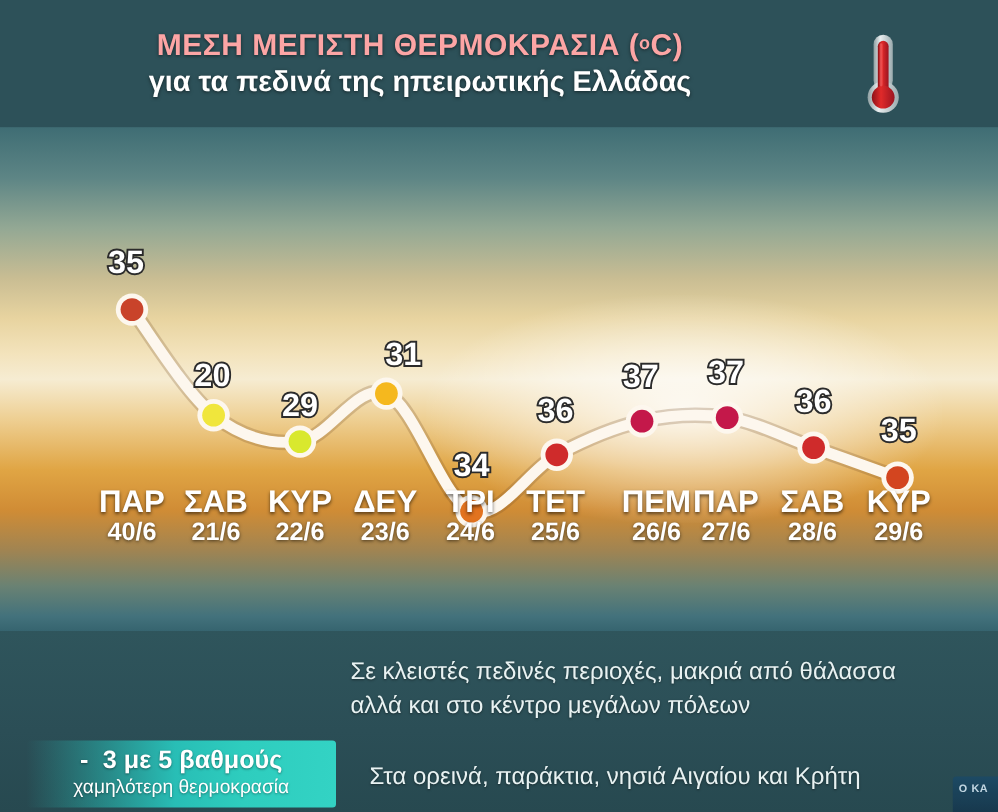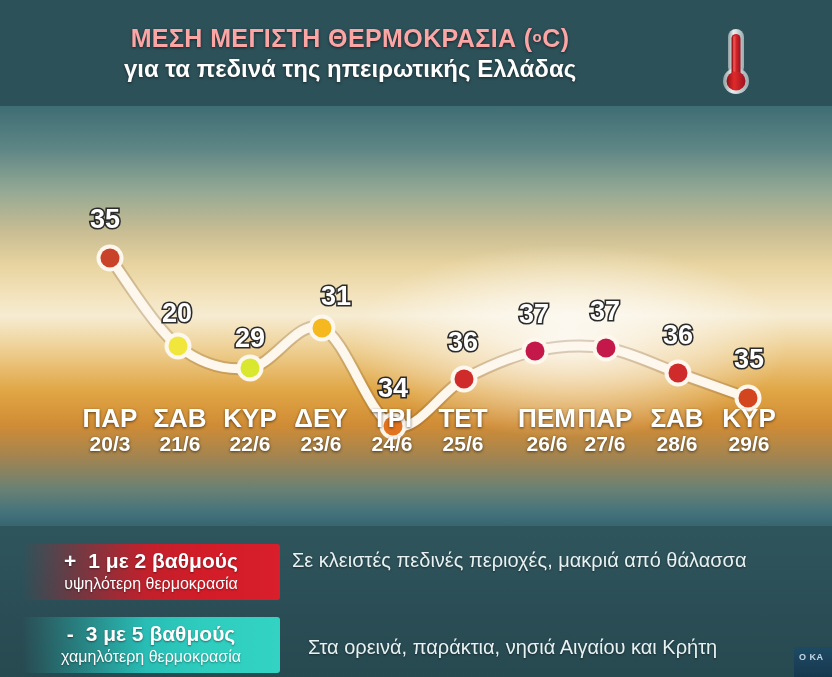--- a/index.html
+++ b/index.html
@@ -300,21 +300,21 @@
         <div class="val-label" style="left: 393px; top: 282px;">34</div>
         <div class="val-label" style="left: 463px; top: 236px;">36</div>
         <div class="val-label" style="left: 534px; top: 208px;">37</div>
         <div class="val-label" style="left: 605px; top: 205px;">37</div>
         <div class="val-label" style="left: 678px; top: 229px;">36</div>
         <div class="val-label" style="left: 749px; top: 253px;">35</div>
       </div>
     <div id="day-labels">
         <div class="day-label" style="left: 110px; top: 300px;">
           <div class="day-name">ΠΑΡ</div>
-          <div class="day-date">20/3</div>
+          <div class="day-date">40/6</div>
         </div>
         <div class="day-label" style="left: 180px; top: 300px;">
           <div class="day-name">ΣΑΒ</div>
           <div class="day-date">21/6</div>
         </div>
         <div class="day-label" style="left: 250px; top: 300px;">
           <div class="day-name">ΚΥΡ</div>
           <div class="day-date">22/6</div>
         </div>
         <div class="day-label" style="left: 321px; top: 300px;">
@@ -344,28 +344,23 @@
         <div class="day-label" style="left: 749px; top: 300px;">
           <div class="day-name">ΚΥΡ</div>
           <div class="day-date">29/6</div>
         </div>
       </div>
   </div>
 
   <div class="footer">
 
     <div class="legend-row row-hot">
-      <div class="badge hot">
-        <div class="badge-top">
-          <span class="sign">+</span><span>1 με 2 βαθμούς</span>
-        </div>
-        <div class="badge-bottom">υψηλότερη θερμοκρασία</div>
-      </div>
       <div class="legend-desc two-line">
         <div>Σε κλειστές πεδινές περιοχές, μακριά από θάλασσα</div>
+        <div>αλλά και στο κέντρο μεγάλων πόλεων</div>
       </div>
     </div>
 
     <div class="legend-row row-cold">
       <div class="badge cold">
         <div class="badge-top">
           <span class="sign">-</span><span>3 με 5 βαθμούς</span>
         </div>
         <div class="badge-bottom">χαμηλότερη θερμοκρασία</div>
       </div>

